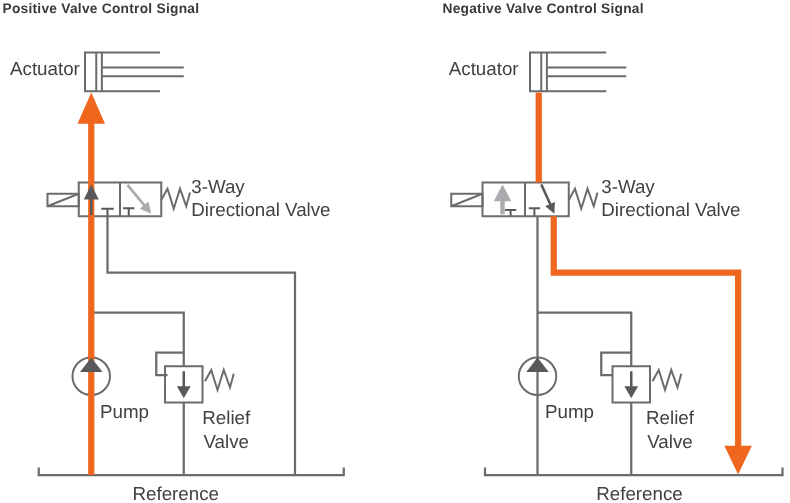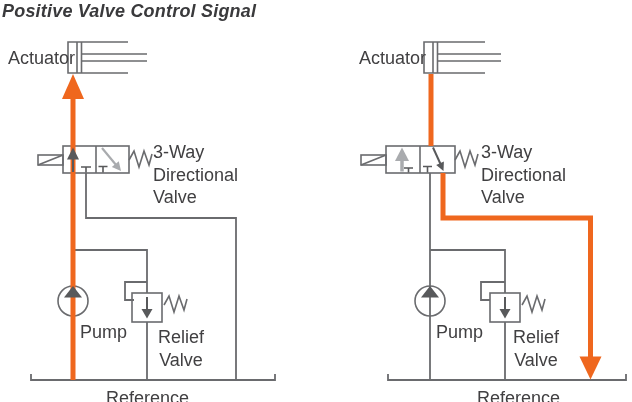--- a/index.html
+++ b/index.html
@@ -2,26 +2,26 @@
 <html style="--orange: #EF671E; --gray: #6A6B6E; --dark: #58595B; --light: #A9ABAE; --label: #414042; --title: #3A3A3C;"><head>
 <meta charset="utf-8">
 <style>
   html,body{margin:0;padding:0;background:#fff;}
   #canvas{
     position:relative;width:632px;height:402px;background:#fff;overflow:hidden;
     font-family:"Liberation Sans",sans-serif;
   }
   #art{position:absolute;left:0;top:0;}
   .lbl{
-    position:absolute;color:var(--label,#414042);font-size:18px;line-height:1.25;
+    position:absolute;color:var(--label,#414042);font-size:15px;line-height:1.25;
     white-space:normal;
   }
   .title{
     position:absolute;top:1px;color:var(--title,#3A3A3C);font-weight:bold;
-    font-size:18px;letter-spacing:.2px;white-space:nowrap;font-style:italic;
+    font-size:11px;letter-spacing:.2px;white-space:nowrap;
   }
   .wrap2{width:114px;}
   .wrap1{width:48px;text-align:center;}
   svg .wire{stroke:var(--gray,#6A6B6E);stroke-width:1.8;fill:none;}
   svg .outline{stroke:var(--gray,#6A6B6E);stroke-width:1.6;fill:none;}
   svg .orange{stroke:var(--orange,#EF671E);stroke-width:5;fill:none;stroke-linejoin:miter;}
   svg .ofill{fill:var(--orange,#EF671E);}
   svg .dark{stroke:var(--dark,#58595B);fill:none;}
   svg .dfill{fill:var(--dark,#58595B);}
   svg .light{stroke:var(--light,#A9ABAE);fill:none;}
@@ -138,20 +138,21 @@
       </g>
       <g>
         <path class="dark" stroke-width="2" d="M505,297 V311"></path>
         <polygon class="dfill" points="505,318.5 499.5,309 510.5,309"></polygon>
       </g>
       <polygon class="dfill" points="430,286 421,297.5 439,297.5"></polygon>
     </g>
   </svg>
 
   <div class="title" style="left:2px;">Positive Valve Control Signal</div>
+  <div class="title" style="left:354px;">Negative Valve Control Signal</div>
 
   <div class="lbl" style="left:8px;top:47px;">Actuator</div>
   <div class="lbl" style="left:359px;top:47px;">Actuator</div>
 
   <div class="lbl wrap2" style="left:153px;top:141px;">3-Way Directional Valve</div>
   <div class="lbl wrap2" style="left:481px;top:141px;">3-Way Directional Valve</div>
 
   <div class="lbl" style="left:80px;top:321px;">Pump</div>
   <div class="lbl" style="left:436px;top:321px;">Pump</div>
 

